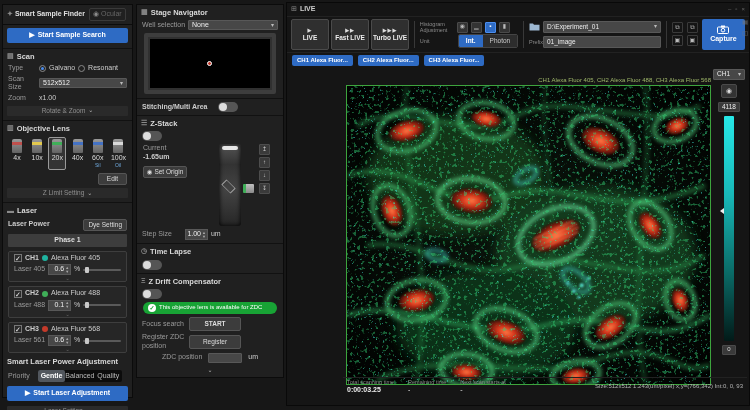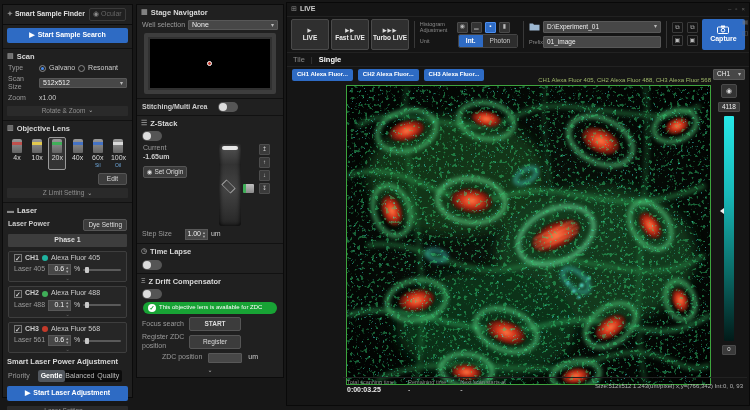--- a/index.html
+++ b/index.html
@@ -461,25 +461,20 @@
       <div class="capture">
         <svg width="12" height="9" viewBox="0 0 12 9">
           <rect x="0.5" y="2" width="11" height="6.5" rx="1" fill="none" stroke="#fff"></rect>
           <rect x="4" y="0.5" width="4" height="2" fill="#fff"></rect>
           <circle cx="6" cy="5.2" r="1.8" fill="none" stroke="#fff"></circle>
         </svg>
         <span>Capture</span>
       </div>
     </div>
 
-    <div class="tabsrow">
-      <span class="tab">Tile</span>
-      <span style="color:#444">|</span>
-      <span class="tab on">Single</span>
-    </div>
     <div class="pillsrow">
       <span class="pill">CH1 Alexa Fluor...</span>
       <span class="pill">CH2 Alexa Fluor...</span>
       <span class="pill">CH3 Alexa Fluor...</span>
     </div>
 
     <div class="caption">CH1 Alexa Fluor 405, CH2 Alexa Fluor 488, CH3 Alexa Fluor 568</div>
 
     <div class="viewport">
       <svg viewBox="0 0 365 299" preserveAspectRatio="none">

